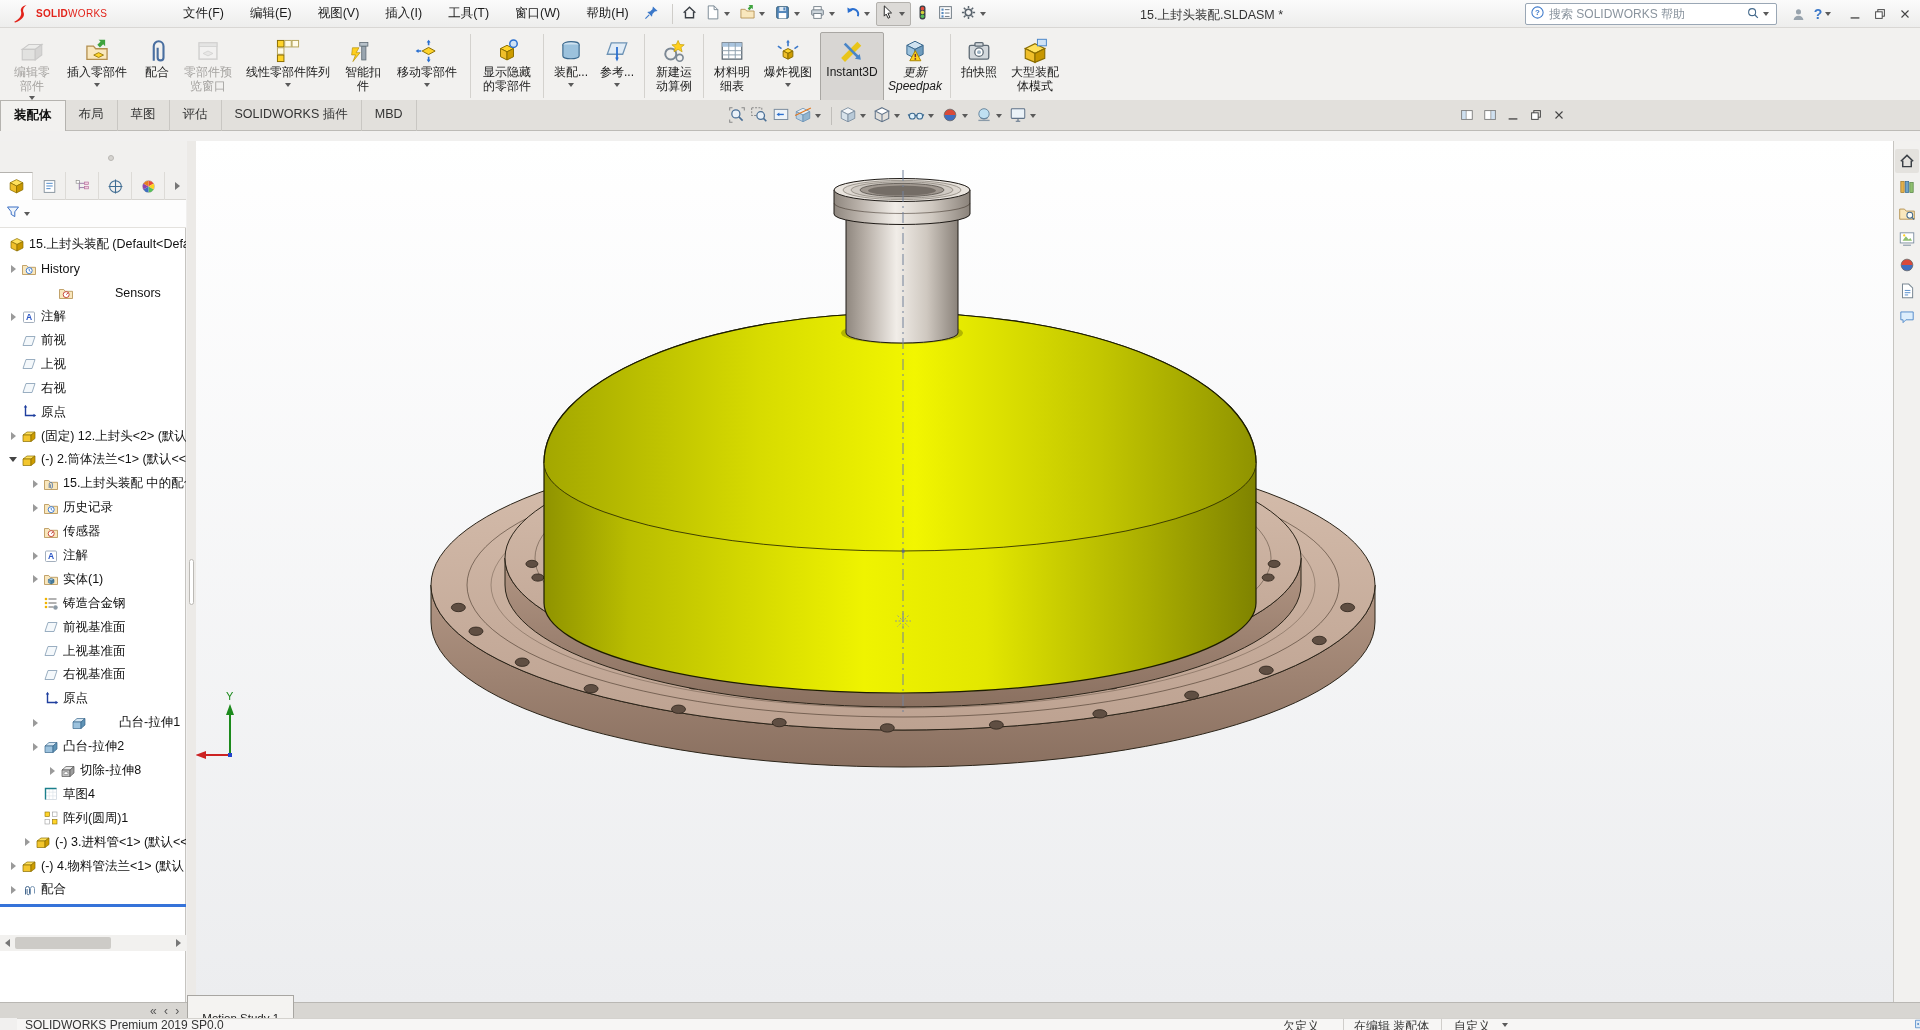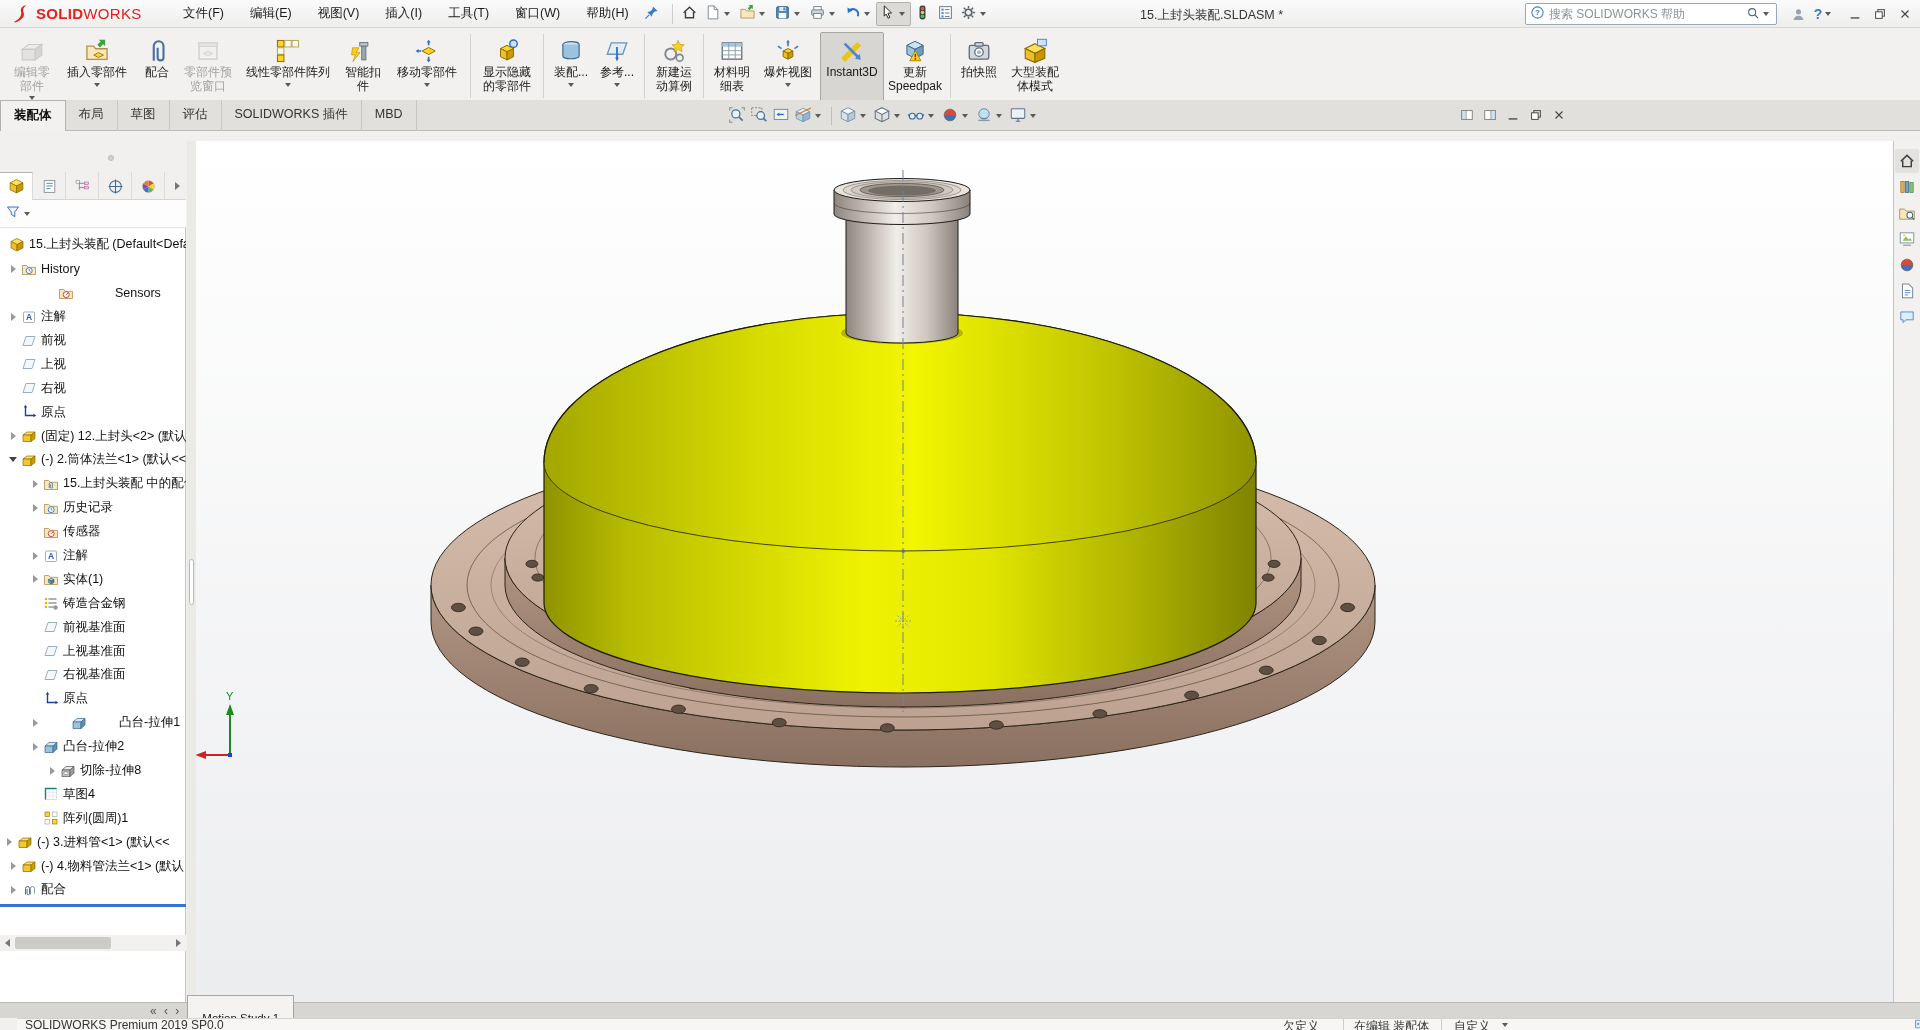--- a/index.html
+++ b/index.html
@@ -2,21 +2,21 @@
 <html><head>
 <meta charset="utf-8">
 <style>
   * { margin:0; padding:0; box-sizing:border-box; }
   html,body { width:1920px; height:1030px; overflow:hidden; font-family:"Liberation Sans","DejaVu Sans",sans-serif; }
   #app { position:relative; width:1920px; height:1030px; background:#f1f0ef; font-size:12px; color:#222; }
 
   
   #menubar { position:absolute; left:0; top:0; width:1920px; height:28px; background:linear-gradient(#fbfbfb,#ededec); border-bottom:1px solid #d9d7d4; display:flex; align-items:center; }
   #logo { display:flex; align-items:center; margin-left:10px; width:160px; }
-  #logo .logotext { color:#e2231a; font-size:15px; letter-spacing:.3px; margin-left:4px; }
+  #logo .logotext { color:#e2231a; font-size:10px; letter-spacing:.3px; margin-left:4px; }
   #logo .logotext b { font-weight:700; }
   .menu-item { padding:0 13px; line-height:27px; font-size:12.5px; color:#1a1a1a; cursor:default; }
   #pin { margin:0 8px 0 2px; }
   .qsep { width:1px; height:20px; background:#cfcdc9; margin:0 5px; }
   .qbtn { display:flex; align-items:center; height:24px; padding:0 2px; border:1px solid transparent; border-radius:2px; }
   .qbtn.active { background:#dcdad7; border-color:#b3b1ad; }
   .dd { width:0; height:0; border-left:3.5px solid transparent; border-right:3.5px solid transparent; border-top:4px solid #5a5a5a; margin:0 3px; }
   #title { position:absolute; left:1140px; top:7px; font-size:12.5px; color:#333; }
   #searchbox { position:absolute; left:1525px; top:3px; width:252px; height:22px; background:#fff; border:1px solid #9aa7b5; border-radius:2px; display:flex; align-items:center; padding:0 4px; }
   #searchbox .ph { color:#8a949e; font-size:12px; flex:1; margin-left:4px; white-space:nowrap; overflow:hidden; }
@@ -410,21 +410,21 @@
           <svg width="26" height="26" viewBox="0 0 16 16">
             <path d="M2.5 13.5 L12.5 3.5" stroke="#e9c51a" stroke-width="3.4"></path>
             <path d="M3.5 3.5 L12 12" stroke="#4a86c8" stroke-width="1.6" fill="none"></path>
             <polygon points="12.8,9.8 13.4,13.4 9.8,12.8" fill="#4a86c8"></polygon>
           </svg>
         </div>
         <div class="rlbl">
           <div>Instant3D</div>
         </div>
       </div>
-      <div class="rbtn" style="width: 62px;">
+      <div class="rbtn" style="width: 62px; font-style: italic;">
         <div class="ric">
           <svg width="26" height="26" viewBox="0 0 16 16">
             <polygon points="8,2 13,4.5 8,7 3,4.5" fill="#cfe2f0" stroke="#39678c" stroke-width="0.6"></polygon>
             <polygon points="3,4.5 8,7 8,12.5 3,10" fill="#9cc2dd" stroke="#39678c" stroke-width="0.6"></polygon>
             <polygon points="13,4.5 8,7 8,12.5 13,10" fill="#6f9cbd" stroke="#39678c" stroke-width="0.6"></polygon>
             <polygon points="4.8,14 8.2,7.8 11.6,14" fill="#ffd21e" stroke="#a88400" stroke-width="0.6"></polygon>
             <path d="M8.2 9.8 v2" stroke="#703030" stroke-width="0.9"></path>
             <circle cx="8.2" cy="12.9" r="0.55" fill="#703030"></circle>
           </svg>
         </div>
@@ -917,21 +917,21 @@
             <span class="tic">
               <svg width="16" height="16" viewBox="0 0 16 16">
                 <rect x="2" y="2" width="4.5" height="4.5" fill="#ffd42a" stroke="#8a6d00" stroke-width="0.6"></rect>
                 <rect x="9.5" y="2" width="4.5" height="4.5" fill="#fff" stroke="#999" stroke-width="0.6"></rect>
                 <rect x="2" y="9.5" width="4.5" height="4.5" fill="#fff" stroke="#999" stroke-width="0.6"></rect>
                 <rect x="9.5" y="9.5" width="4.5" height="4.5" fill="#ffd42a" stroke="#8a6d00" stroke-width="0.6"></rect>
               </svg>
             </span>
             <span class="tlbl">阵列(圆周)1</span>
           </div>
-          <div class="trow" style="padding-left: 2px;">
+          <div class="trow" style="padding-left: 20px;">
             <span class="exp">
               <span class="tri-r"></span>
             </span>
             <span class="tic">
               <svg width="16" height="16" viewBox="0 0 16 16">
                 <polygon points="2,7 6,4 14,4 10,7" fill="#ffe15c" stroke="#8a6d00" stroke-width="0.7"></polygon>
                 <polygon points="2,7 10,7 10,13.5 2,13.5" fill="#f3c62e" stroke="#8a6d00" stroke-width="0.7"></polygon>
                 <polygon points="10,7 14,4 14,10.5 10,13.5" fill="#cd9c00" stroke="#8a6d00" stroke-width="0.7"></polygon>
               </svg>
             </span>

